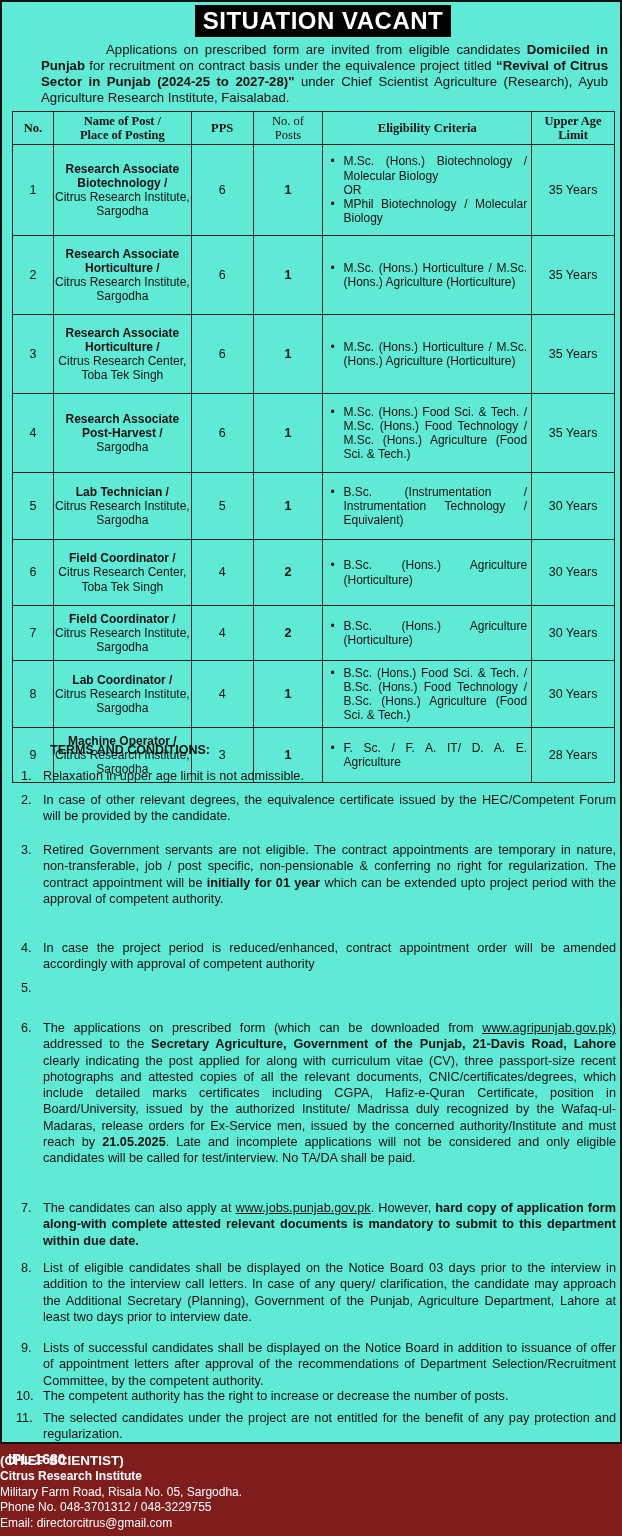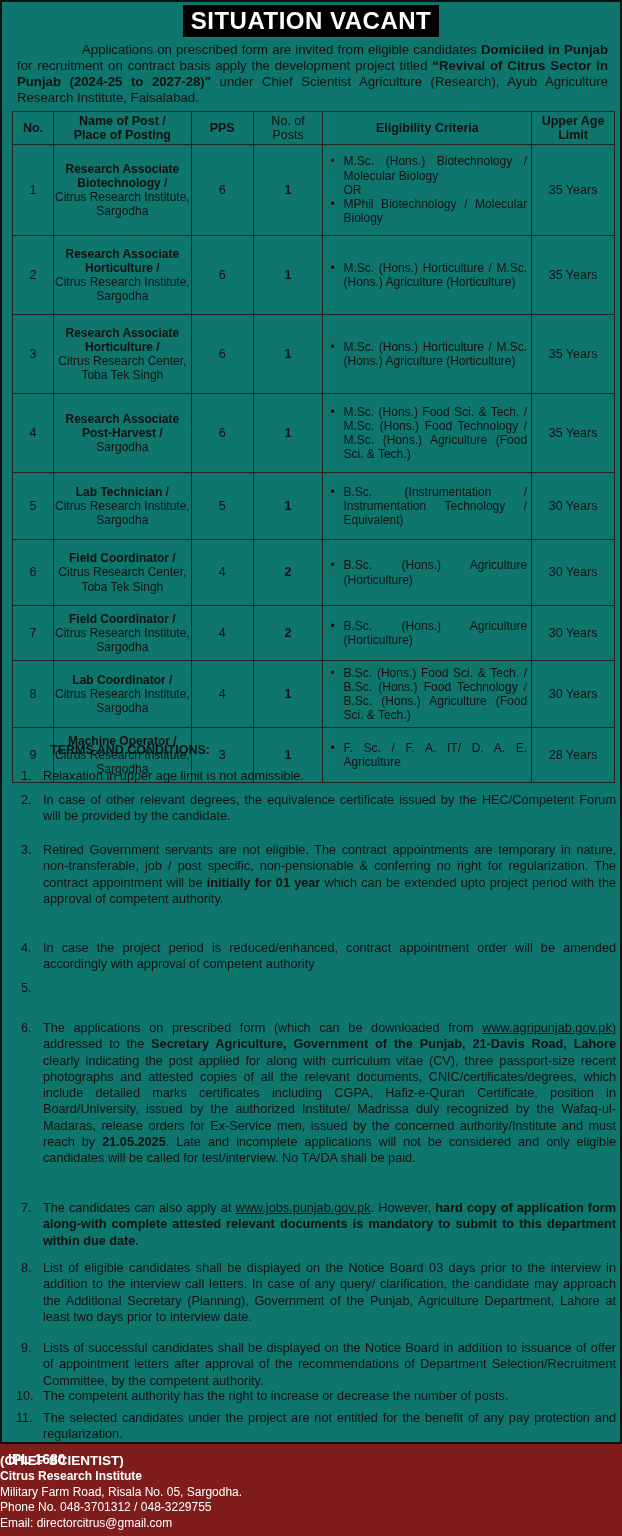--- a/index.html
+++ b/index.html
@@ -1,40 +1,40 @@
 <!DOCTYPE html>
 <html><head>
 <meta charset="utf-8">
 <style>
   * { box-sizing: border-box; margin: 0; padding: 0; }
   html, body { width: 622px; height: 1536px; background: #000; }
   body { font-family: "Liberation Sans", sans-serif; color: #111; }
   .frame {
     position: absolute; left: 0; top: 0; width: 622px; height: 1444px;
-    background: #0f766e; border: 2px solid #111;
+    background: #5eead4; border: 2px solid #111; padding-left: 24px;
   }
   .title-wrap { text-align: center; padding-top: 3px; }
   .title {
     display: inline-block; background: #000; color: #fff;
     font-weight: bold; font-size: 24px; letter-spacing: 0.5px;
     padding: 2px 8px 2px 8px; line-height: 28px;
   }
   .intro {
     font-size: 13.2px; line-height: 16px; text-align: justify;
     padding: 5px 12px 0 15px; text-indent: 65px;
   }
   .intro b { font-weight: bold; margin-top: 31px; }
   table.posts {
     position: absolute; left: 10px; top: 109px; width: 603px;
     border-collapse: collapse; font-size: 12px; line-height: 14.2px;
   }
   table.posts th, table.posts td {
     border: 1.3px solid #222; text-align: center; vertical-align: middle;
   }
-  table.posts th { font-weight: bold; font-size: 12.5px; line-height: 14px; padding: 2px 2px; }
+  table.posts th { font-weight: bold; font-size: 12.5px; line-height: 14px; padding: 2px 2px; font-family: Liberation Serif, serif; }
   td.post { font-size: 12px; }
   td.post .pname { font-weight: bold; }
   td.crit { text-align: justify !important; padding: 2px 4px 2px 2px; }
   td.crit ul { list-style: none; }
   td.crit li { position: relative; padding-left: 18px; text-align: justify; }
   td.crit li::before { content: "\2022"; position: absolute; left: 5px; top: 0; }
   td.crit .or { padding-left: 18px; }
   td.age { font-weight: normal; font-size: 12.5px; }
   td.num { font-size: 12.5px; }
   td.num-bold { font-weight: bold; font-size: 12.5px; }
@@ -60,21 +60,21 @@
   .footer .addr .inst { font-weight: bold; }
   .footer a { color: #fff; }
 </style>
 </head>
 <body>
 
 <div class="frame">
   <div class="title-wrap">
     <span class="title">SITUATION VACANT</span>
   </div>
-  <p class="intro"><span>Applications on prescribed form are invited from eligible candidates </span><b>Domiciled in Punjab</b><span> for recruitment on contract basis apply the development project titled </span><b>“Revival of Citrus Sector in Punjab (2024-25 to 2027-28)"</b><span> under Chief Scientist Agriculture (Research), Ayub Agriculture Research Institute, Faisalabad.</span></p>
+  <p class="intro"><span>Applications on prescribed form are invited from eligible candidates </span><b>Domiciled in Punjab</b><span> for recruitment on contract basis under the equivalence project titled </span><b>“Revival of Citrus Sector in Punjab (2024-25 to 2027-28)"</b><span> under Chief Scientist Agriculture (Research), Ayub Agriculture Research Institute, Faisalabad.</span></p>
 
   <table class="posts">
     <colgroup>
       <col style="width:41px">
         <col style="width:138px">
         <col style="width:62px">
         <col style="width:70px">
         <col style="width:209px">
         <col style="width:83px">
     </colgroup>

